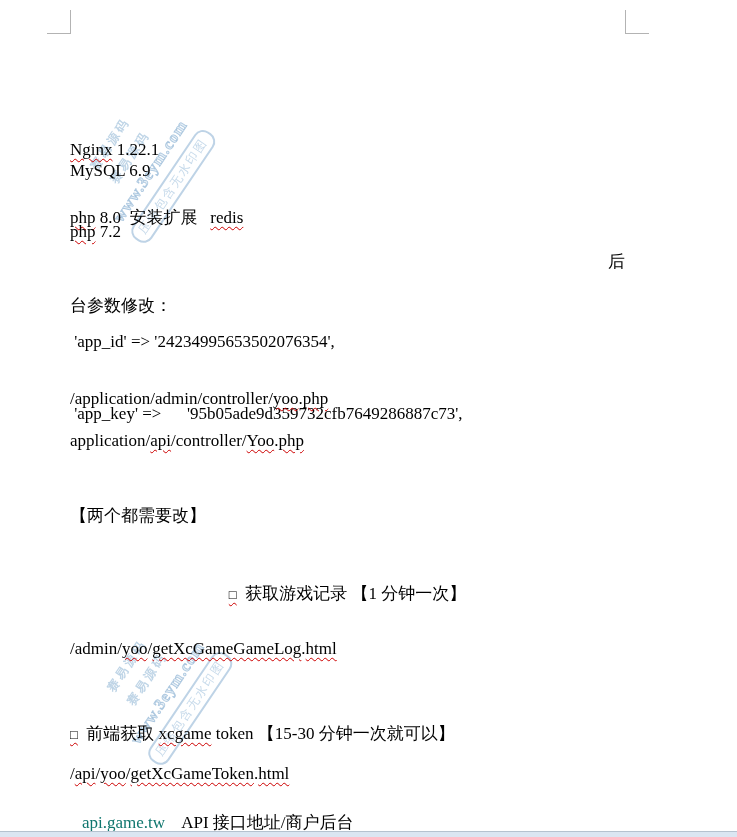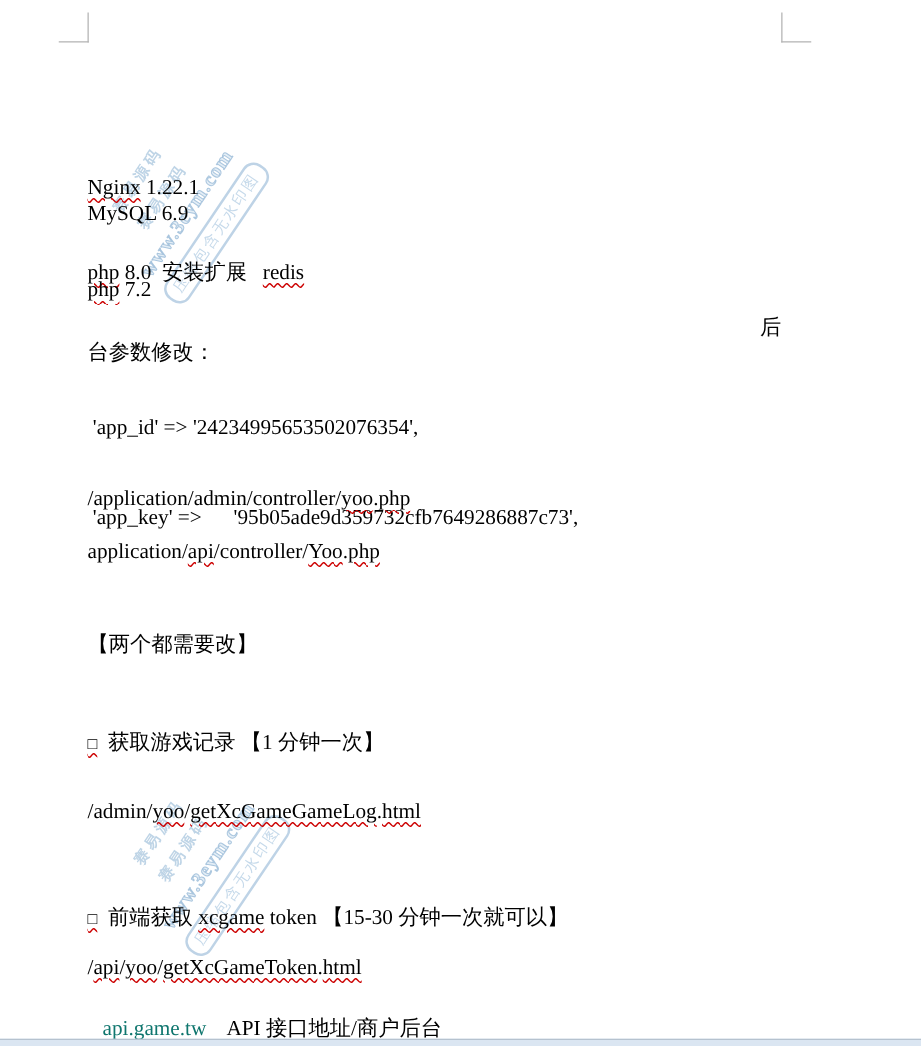--- a/index.html
+++ b/index.html
@@ -52,22 +52,22 @@
   .sp{
     text-decoration-line:underline;
     text-decoration-style:wavy;
     text-decoration-color:#cc0000;
     text-decoration-thickness:1px;
     text-underline-offset:3px;
   }
   .link{color:#0f766e;}
   .box{font-size:13px;}
   .l1{top:140px;} .l2{top:161px;} .l3{top:208px;} .l4{top:222px;}
-  .l5{top:252px;} .l6{top:272px;} .l7{top:332px;} .l8{top:372px;margin-top:32px;}
-  .l9{top:389px;} .l10{top:431px;} .l11{top:506px;} .l12{top:584px;}
+  .l5{top:252px;} .l6{top:296px;} .l7{top:332px;} .l8{top:372px;margin-top:32px;}
+  .l9{top:389px;} .l10{top:431px;} .l11{top:506px;} .l12{top:584px;text-align:center;}
   .l13{top:639px;} .l14{top:724px;} .l15{top:764px;} .l16{top:813px;}
 
   
   .bottom-strip{
     position:absolute;left:0;bottom:0;width:737px;height:5px;
     background:#dbe6f2;border-top:1px solid #b5c2cf;
   }
 </style>
 </head>
 <body>

